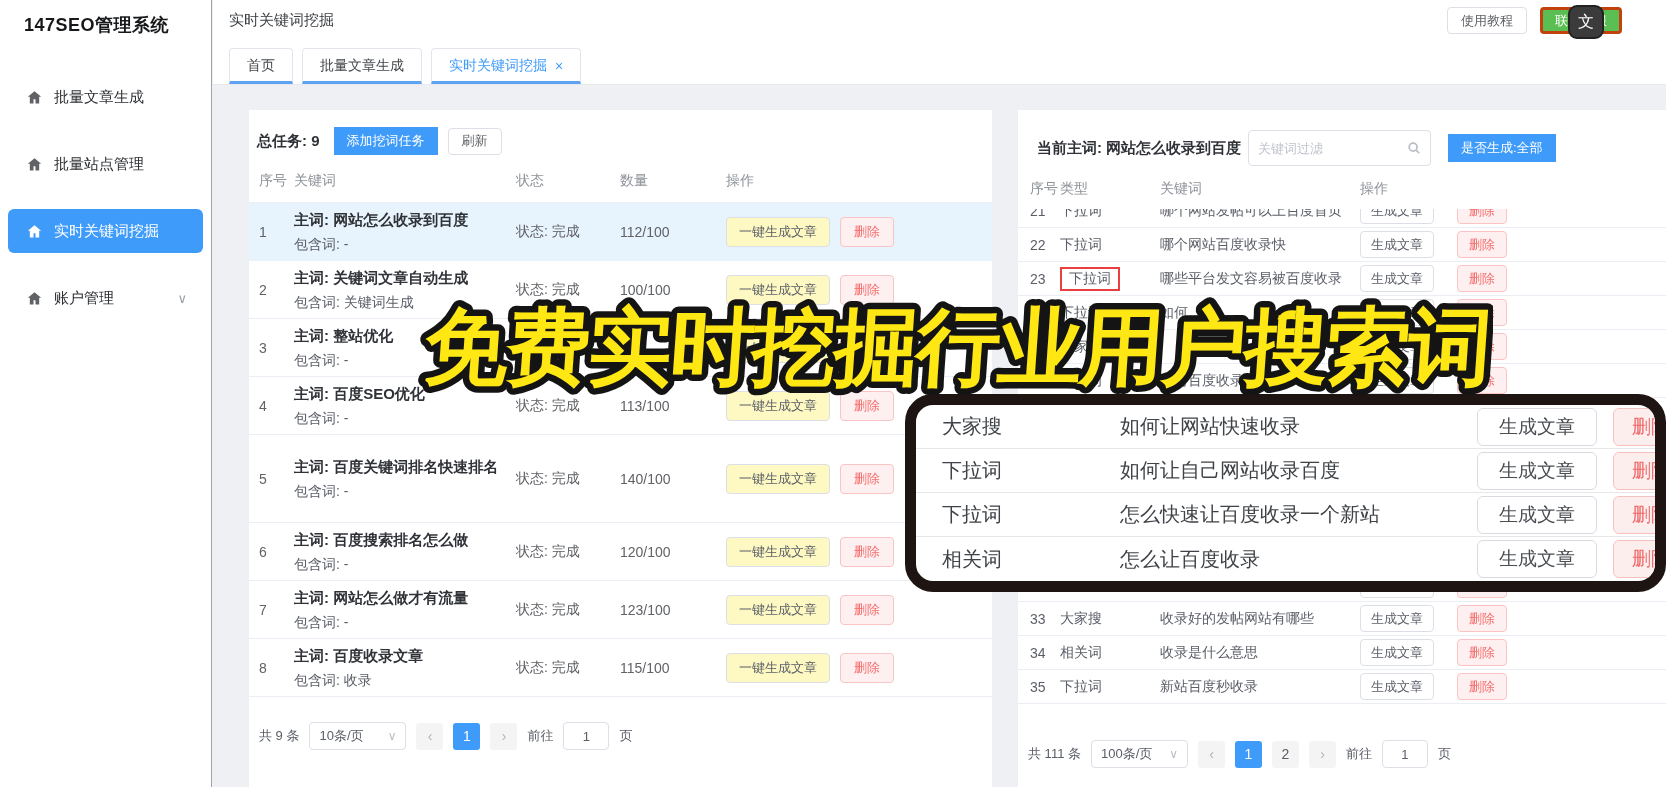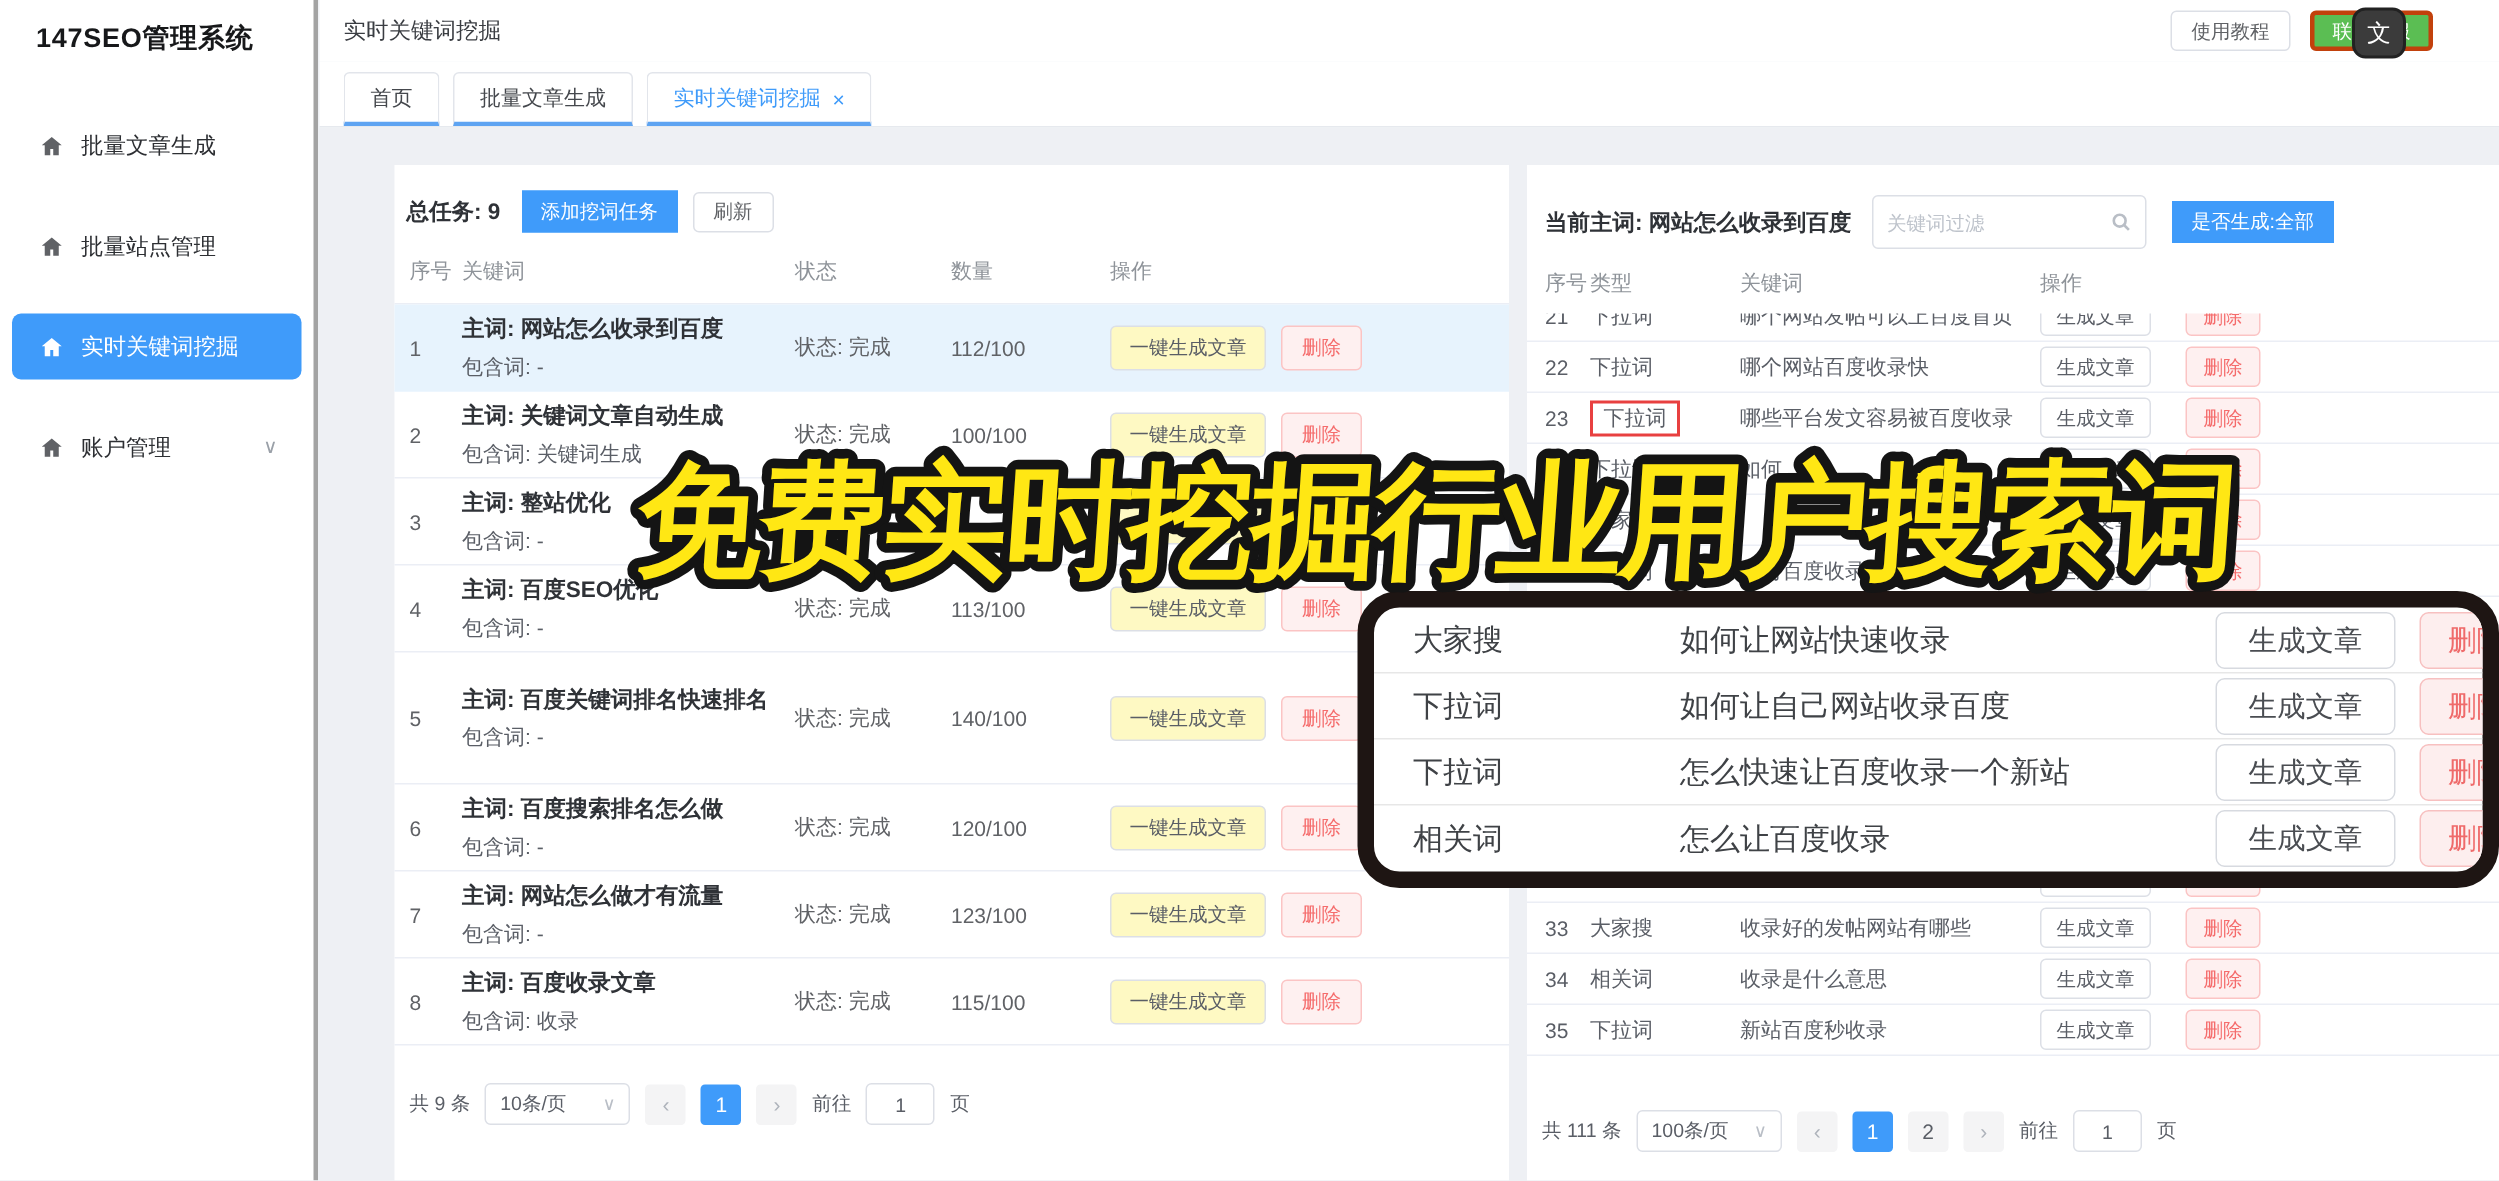--- a/index.html
+++ b/index.html
@@ -3,21 +3,21 @@
 <meta charset="utf-8">
 <style>
   * { margin:0; padding:0; box-sizing:border-box; }
   html,body { width:1666px; height:787px; }
   body {
     position:relative; overflow:hidden;
     font-family:"Liberation Sans","DejaVu Sans",sans-serif;
     background:#eef0f4; color:#303133;
   }
   
-  .sidebar { position:absolute; left:0; top:0; width:212px; height:787px; background:#fff; border-right:3px solid #a3a3a3; z-index:5; }
+  .sidebar { position:absolute; left:0; top:0; width:212px; height:787px; background:#fff; border-right:1px solid #a3a3a3; z-index:5; }
   .logo { padding:13px 0 0 24px; font-size:18px; font-weight:bold; color:#17181a; letter-spacing:.5px; }
   .side-nav { margin-top:38px; padding:0 8px; }
   .side-item { height:44px; margin-bottom:23px; display:flex; align-items:center; gap:11px; padding:0 0 0 18px; border-radius:6px; font-size:15px; color:#2d2f33; cursor:pointer; position:relative; }
   .side-item .hicon { width:17px; height:17px; fill:#606266; flex:none; }
   .side-item.active { background:#3f9bfa; color:#fff; }
   .side-item.active .hicon { fill:#fff; }
   .side-chevron { position:absolute; right:16px; color:#9aa0a8; font-size:13px; }
   
   .topbar { position:absolute; left:213px; top:0; right:0; height:41px; background:#fff; display:flex; align-items:center; z-index:4; }
   .page-title { font-size:15px; color:#3a3d42; padding-left:16px; }
@@ -25,39 +25,39 @@
   .btn-plain { height:27px; padding:0 13px; background:#fff; border:1px solid #dcdfe6; border-radius:4px; font-size:13px; color:#606266; cursor:pointer; }
   .btn-green { height:27px; padding:0 12px; background:#5bbe53; border:3px solid #c2410c; border-radius:4px; font-size:13px; color:#fff; cursor:pointer; }
   .translate-badge { position:absolute; right:62px; top:-2px; width:36px; height:34px; background:#3b3b3b; border-radius:9px; border:2px solid #222; color:#fff; font-size:16px; display:flex; align-items:center; justify-content:center; z-index:6; }
   .tabbar { position:absolute; left:213px; top:41px; right:0; height:44px; background:#fff; border-bottom:1px solid #e6e9ee; display:flex; align-items:flex-end; padding-left:16px; gap:9px; z-index:4; }
   .tab { border:1px solid #e2e5eb; border-bottom:3px solid #5ea4f2; border-radius:4px 4px 0 0; background:#fff; padding:8px 17px 6px; font-size:14px; color:#45484d; display:flex; align-items:center; gap:8px; cursor:pointer; }
   .tab.active { color:#3f9bfa; }
   .tab-close { font-size:14px; color:#3f9bfa; line-height:1; }
   
   .main { position:absolute; left:213px; top:85px; right:0; bottom:0; background:#eef0f4; }
   .card { position:absolute; top:25px; bottom:0; background:#fff; }
-  .left-card { left:50px; width:743px; }
+  .left-card { left:36px; width:743px; }
   .right-card { left:805px; width:648px; }
   
   .task-toolbar { display:flex; align-items:center; gap:10px; padding:17px 0 0 8px; }
   .task-total { font-size:15px; font-weight:bold; color:#2f3237; margin-right:4px; }
   .btn-blue { height:28px; padding:0 12px; background:#3f9bfa; border:1px solid #3f9bfa; border-radius:0; color:#fff; font-size:13px; cursor:pointer; }
   .thead { display:flex; align-items:center; height:44px; border-bottom:1px solid #ebeef5; color:#8e9399; font-size:14px; margin-top:4px; }
   .lc1{ width:45px; padding-left:10px; flex:none; } .lc2{ width:222px; flex:none; } .lc3{ width:104px; flex:none; } .lc4{ width:106px; flex:none; } .lc5{ flex:1; }
   .task-row { display:flex; align-items:center; height:58px; border-bottom:1px solid #ebeef5; font-size:14px; color:#606266; }
   .task-row.tall { height:88px; }
   .task-row.selected { background:#e7f3fd; border-bottom-color:#e7f3fd; }
   .task-main { font-size:15px; font-weight:bold; color:#2f3237; line-height:1.45; }
   .task-sub { font-size:14px; color:#5a5e66; margin-top:5px; }
   .ops { display:flex; align-items:center; gap:10px; }
   .btn-gen { height:30px; padding:0 12px; background:#fef9c3; border:1px solid #dcdfe6; border-radius:4px; font-size:13px; color:#5a5e66; cursor:pointer; }
   .btn-del { height:30px; padding:0 13px; background:#fef0f0; border:1px solid #fbc4c4; border-radius:4px; font-size:13px; color:#f56c6c; cursor:pointer; }
   
   .kw-head { display:flex; align-items:center; padding:20px 0 0 12px; }
-  .kw-title { font-size:15px; font-weight:bold; color:#2f3237; width:218px; flex:none; }
+  .kw-title { font-size:15px; font-weight:bold; color:#2f3237; width:218px; flex:none;text-align:center; }
   .kw-filter { width:183px; height:36px; border:1px solid #dcdfe6; border-radius:4px; display:flex; align-items:center; padding:0 9px; gap:6px; }
   .kw-filter input { border:none; outline:none; flex:1; font-size:13px; color:#606266; font-family:inherit; min-width:0; }
   .kw-filter input::placeholder { color:#bfc4cc; }
   .mag { width:14px; height:14px; stroke:#b9bec6; fill:none; stroke-width:2; flex:none; }
   .btn-genall { margin-left:17px; }
   .kthead { display:flex; align-items:center; height:40px; color:#8e9399; font-size:14px; margin-top:3px; }
   .kc1{ width:42px; padding-left:12px; flex:none; } .kc2{ width:100px; flex:none; } .kc3{ width:200px; flex:none; } .kc4{ flex:1; }
   .kw-body { height:506px; overflow:hidden; }
   .kw-row { display:flex; align-items:center; height:34px; border-bottom:1px solid #ebeef5; font-size:14px; color:#5a5e66; }
   .kw-row:first-child { margin-top:-15px; }

